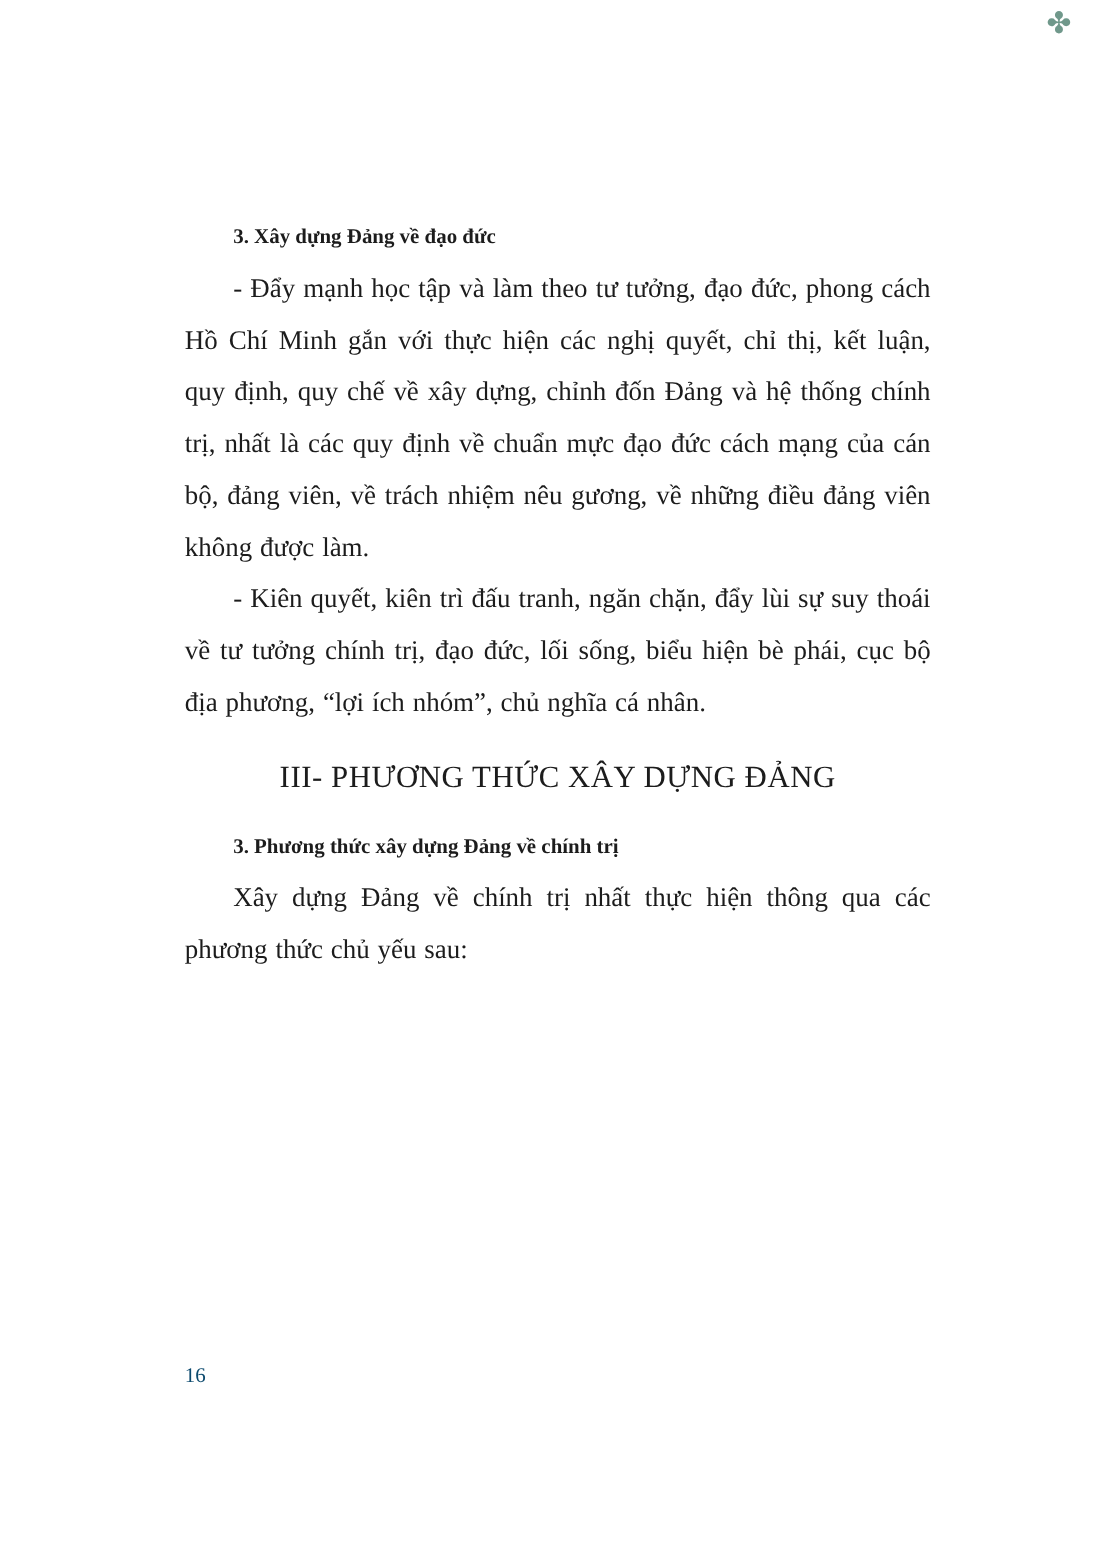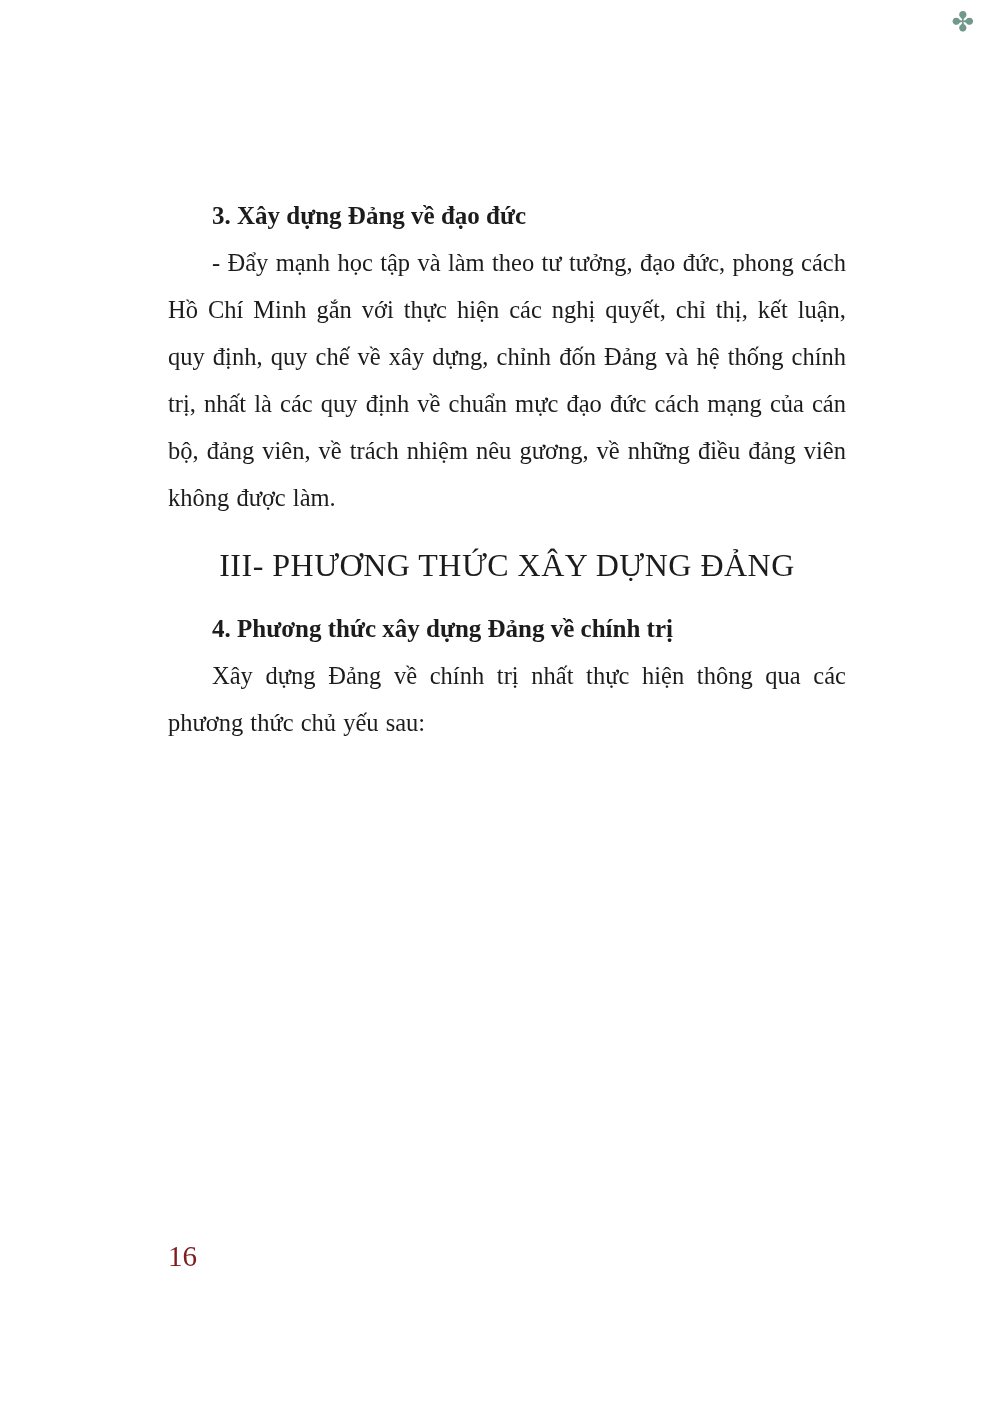--- a/index.html
+++ b/index.html
@@ -33,61 +33,62 @@
   }
   .para {
     font-size: 24.5px;
     line-height: 47px;
     text-align: justify;
     text-indent: 44px;
     margin: 0;
     word-spacing: 1px;
   }
   .heading-bold {
-    font-size: 25px;
+    font-size: 19px;
     line-height: 47px;
     font-weight: bold;
     text-indent: 44px;
     margin: 0;
   }
   .part-heading {
-    font-size: 32px;
+    font-size: 28px;
     line-height: 47px;
     text-align: center;
     text-indent: 0;
     margin: 21px 0 0 0;
     letter-spacing: 0.5px;
   }
   .sub-heading {
     margin-top: 16px;
   }
   .page-number {
     position: absolute;
     left: 168px;
     top: 1240px;
-    font-size: 29px;
-    color: #7f1d1d;
+    font-size: 19px;
+    color: #0c4a6e;
   }
 </style>
 </head>
 <body>
 
 <span class="corner-decoration">✤</span>
 
 <div class="page-body">
 
   <p class="heading-bold">3. Xây dựng Đảng về đạo đức</p>
 
 
   <p class="para">- Đẩy mạnh học tập và làm theo tư tưởng, đạo đức, phong cách Hồ Chí Minh gắn với thực hiện các nghị quyết, chỉ thị, kết luận, quy định, quy chế về xây dựng, chỉnh đốn Đảng và hệ thống chính trị, nhất là các quy định về chuẩn mực đạo đức cách mạng của cán bộ, đảng viên, về trách nhiệm nêu gương, về những điều đảng viên không được làm.</p>
 
+  <p class="para">- Kiên quyết, kiên trì đấu tranh, ngăn chặn, đẩy lùi sự suy thoái về tư tưởng chính trị, đạo đức, lối sống, biểu hiện bè phái, cục bộ địa phương, “lợi ích nhóm”, chủ nghĩa cá nhân.</p>
 
   <p class="part-heading">III- PHƯƠNG THỨC XÂY DỰNG ĐẢNG</p>
 
 
-  <p class="heading-bold sub-heading">4. Phương thức xây dựng Đảng về chính trị</p>
+  <p class="heading-bold sub-heading">3. Phương thức xây dựng Đảng về chính trị</p>
 
   <p class="para">Xây dựng Đảng về chính trị nhất thực hiện thông qua các phương thức chủ yếu sau:</p>
 
 
 </div>
 
 <div class="page-number">16</div>
 
 </body></html>

